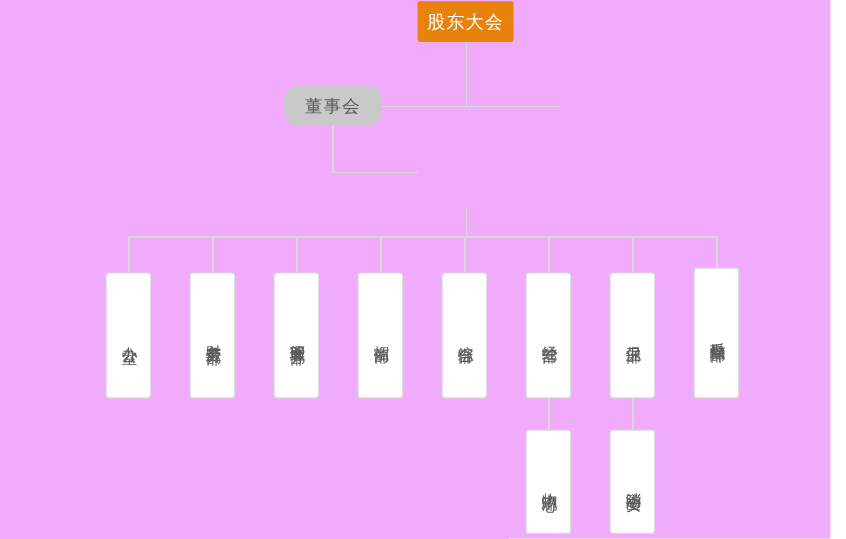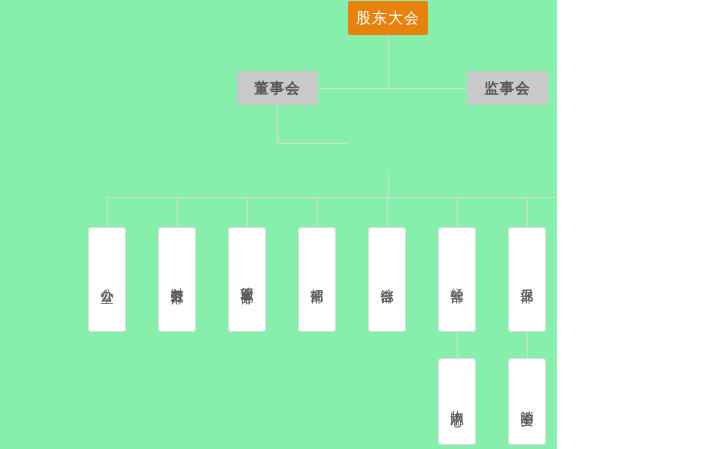--- a/index.html
+++ b/index.html
@@ -5,24 +5,24 @@
   html, body {
     margin: 0;
     padding: 0;
     background: #ffffff;
   }
   body {
     font-family: "DejaVu Sans", "Liberation Sans", sans-serif;
   }
   #org-chart {
     position: relative;
-    width: 557px;
+    width: 692px;
     height: 449px;
     overflow: hidden;
-    background: #86efac;
+    background: #f0abfc;
   }
   .conn-layer {
     position: absolute;
     left: 0;
     top: 0;
     width: 705px;
     height: 449px;
     pointer-events: none;
   }
   .node {
@@ -44,24 +44,23 @@
     font-size: 15px;
     letter-spacing: 1px;
     border-radius: 2px;
   }
   
   .node-grey {
     background: #c9c9c9;
     color: #595959;
     font-size: 14.5px;
     letter-spacing: 1px;
-    border-radius: 2px;
+    border-radius: 12px;
     height: 34px;
     width: 81px;
-    font-weight: bold;
   }
   .node-board   { left: 237px; top: 71px; }
   .node-super   { left: 467px; top: 71px; }
   .node-manager { left: 348px; top: 140px; }
 
   
   .node-dept {
     width: 38px;
     background: #ffffff;
     border: 1px solid #dcdcdc;
@@ -104,21 +103,20 @@
       <line x1="597.5" y1="197" x2="597.5" y2="223"></line>
 
       <line x1="457.5" y1="332" x2="457.5" y2="358"></line>
       <line x1="527.5" y1="332" x2="527.5" y2="358"></line>
     </g>
   </svg>
 
   <div class="node node-root">股东大会</div>
 
   <div class="node node-grey node-board">董事会</div>
-  <div class="node node-grey node-super">监事会</div>
 
 
   <div class="node node-dept" style="left:88px;  top:227px; height:105px;">办公室</div>
   <div class="node node-dept" style="left:158px; top:227px; height:105px;">财务劳工部</div>
   <div class="node node-dept" style="left:228px; top:227px; height:105px;">管理服务部</div>
   <div class="node node-dept" style="left:298px; top:227px; height:105px;">招商部</div>
   <div class="node node-dept" style="left:368px; top:227px; height:105px;">综合部</div>
   <div class="node node-dept" style="left:438px; top:227px; height:105px;">经营部</div>
   <div class="node node-dept" style="left:508px; top:227px; height:105px;">保卫部</div>
   <div class="node node-dept" style="left:578px; top:223px; height:109px;">后勤保障部</div>

